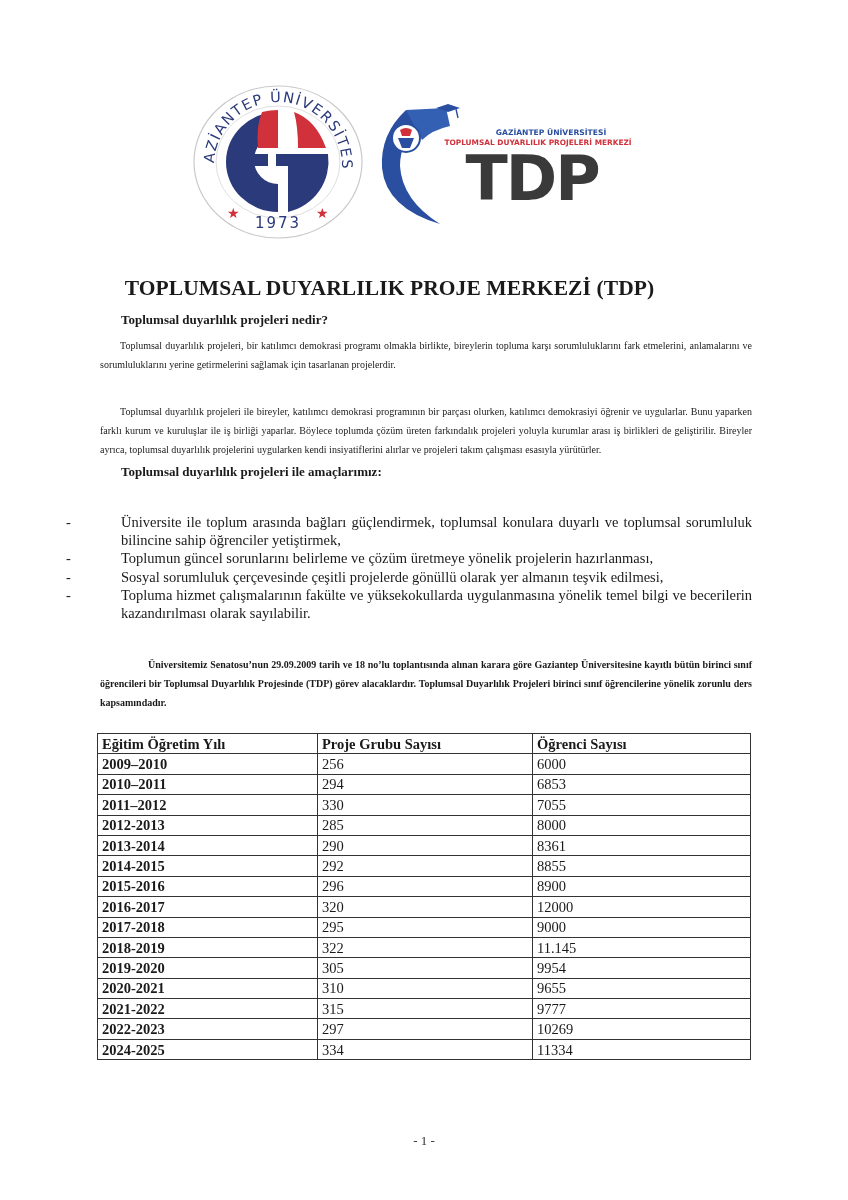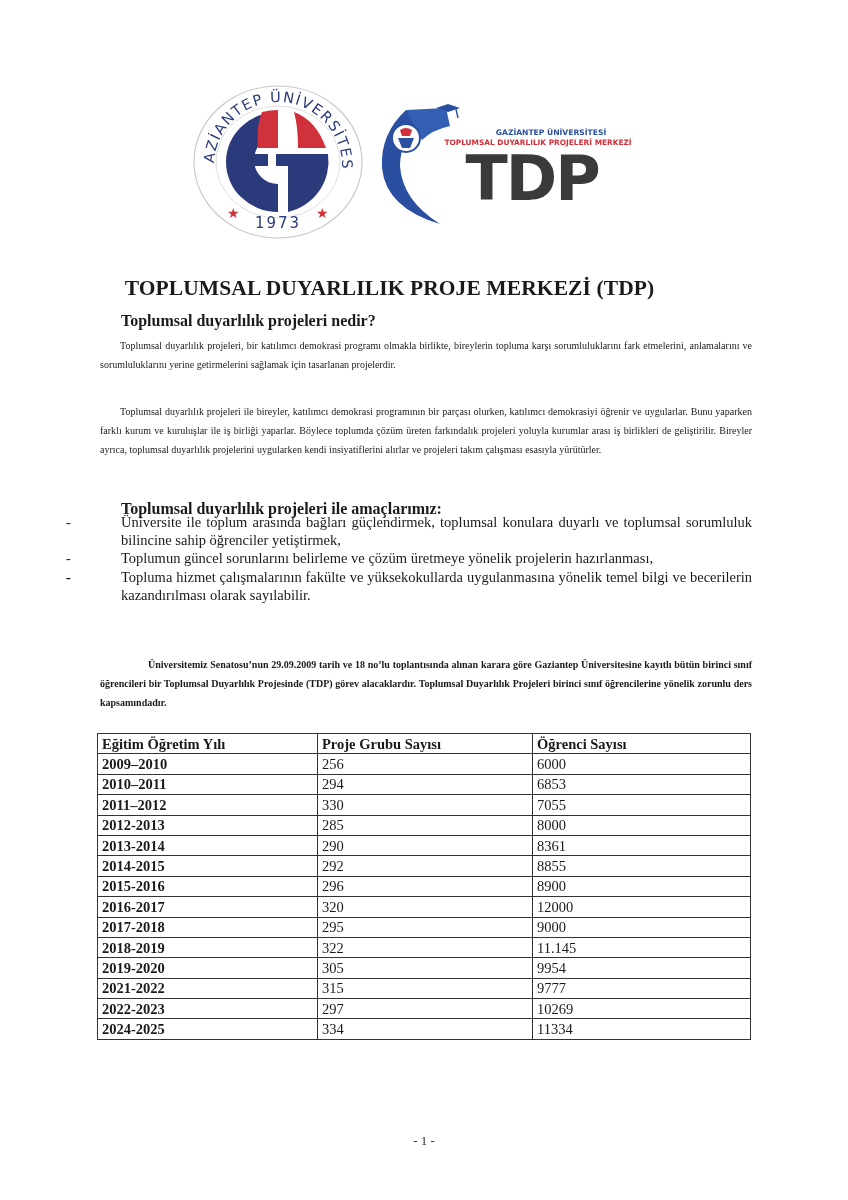--- a/index.html
+++ b/index.html
@@ -3,21 +3,21 @@
 <meta charset="utf-8">
 <style>
   html, body { margin: 0; padding: 0; background: #ffffff; }
   body { width: 848px; height: 1200px; position: relative; overflow: hidden;
          font-family: "Liberation Serif", serif; color: #1a1a1a; }
   .logos { position: absolute; left: 0; top: 0; width: 848px; height: 250px; }
   .gaun-logo { position: absolute; left: 192px; top: 84px; width: 172px; height: 156px; }
   .tdp-logo { position: absolute; left: 376px; top: 104px; width: 268px; height: 124px; }
   .title { position: absolute; left: 0; width: 779px; top: 276px; text-align: center;
            font-size: 21.5px; font-weight: bold; letter-spacing: 0.1px; }
-  .h2 { position: absolute; left: 121px; font-size: 16px; font-weight: bold; }
+  .h2 { position: absolute; left: 121px; font-size: 13px; font-weight: bold; }
   .para { position: absolute; left: 100px; width: 652px; font-size: 10px; line-height: 18.8px;
           text-align: justify; text-indent: 20px; margin: 0; }
   .para.senate { text-indent: 48px; }
   ul.goals { position: absolute; left: 100px; top: 513px; width: 652px; margin: 0; padding: 0; list-style: none;
              font-size: 14.5px; line-height: 18.2px; }
   ul.goals li { position: relative; padding-left: 21px; text-align: justify; }
   ul.goals li .dash { position: absolute; left: -34px; top: 0; }
   table.stats { position: absolute; left: 97px; top: 733px; width: 654px; border-collapse: collapse;
                 font-size: 14.5px; }
   table.stats td, table.stats th { border: 1px solid #333; padding: 0 0 0 4px; height: 19.4px; text-align: left;
@@ -73,26 +73,26 @@
 </div>
 
 <div class="title">TOPLUMSAL DUYARLILIK PROJE MERKEZİ (TDP)</div>
 
 <div class="h2" style="top:312px;">Toplumsal duyarlılık projeleri nedir?</div>
 
 <p class="para" style="top:337px;">Toplumsal duyarlılık projeleri, bir katılımcı demokrasi programı olmakla birlikte, bireylerin topluma karşı sorumluluklarını fark etmelerini, anlamalarını ve sorumluluklarını yerine getirmelerini sağlamak için tasarlanan projelerdir.</p>
 
 <p class="para" style="top:403px;">Toplumsal duyarlılık projeleri ile bireyler, katılımcı demokrasi programının bir parçası olurken, katılımcı demokrasiyi öğrenir ve uygularlar. Bunu yaparken farklı kurum ve kuruluşlar ile iş birliği yaparlar. Böylece toplumda çözüm üreten farkındalık projeleri yoluyla kurumlar arası iş birlikleri de geliştirilir. Bireyler ayrıca, toplumsal duyarlılık projelerini uygularken kendi insiyatiflerini alırlar ve projeleri takım çalışması esasıyla yürütürler.</p>
 
-<div class="h2" style="top:500px;">Toplumsal duyarlılık projeleri ile amaçlarımız:</div>
+<div class="h2" style="top:464px;">Toplumsal duyarlılık projeleri ile amaçlarımız:</div>
 
 <ul class="goals">
   <li><span class="dash">-</span><span>Üniversite ile toplum arasında bağları güçlendirmek, toplumsal konulara duyarlı ve toplumsal sorumluluk bilincine sahip öğrenciler yetiştirmek,</span></li>
   <li><span class="dash">-</span><span>Toplumun güncel sorunlarını belirleme ve çözüm üretmeye yönelik projelerin hazırlanması,</span></li>
-  <li><span class="dash">-</span></li>
+  <li><span class="dash">-</span><span>Sosyal sorumluluk çerçevesinde çeşitli projelerde gönüllü olarak yer almanın teşvik edilmesi,</span></li>
   <li><span class="dash">-</span><span>Topluma hizmet çalışmalarının fakülte ve yüksekokullarda uygulanmasına yönelik temel bilgi ve becerilerin kazandırılması olarak sayılabilir.</span></li>
 </ul>
 
 <p class="para senate" style="top:656px;font-weight:bold;">Üniversitemiz Senatosu’nun 29.09.2009 tarih ve 18 no’lu toplantısında alınan karara göre Gaziantep Üniversitesine kayıtlı bütün birinci sınıf öğrencileri bir Toplumsal Duyarlılık Projesinde (TDP) görev alacaklardır. Toplumsal Duyarlılık Projeleri birinci sınıf öğrencilerine yönelik zorunlu ders kapsamındadır.</p>
 
 <table class="stats">
   <colgroup>
       <col class="c1">
       <col class="c2">
       <col class="c3">
@@ -154,20 +154,25 @@
         <td class="year">2018-2019</td>
         <td>322</td>
         <td>11.145</td>
       </tr>
       <tr>
         <td class="year">2019-2020</td>
         <td>305</td>
         <td>9954</td>
       </tr>
       <tr>
+        <td class="year">2020-2021</td>
+        <td>310</td>
+        <td>9655</td>
+      </tr>
+      <tr>
         <td class="year">2021-2022</td>
         <td>315</td>
         <td>9777</td>
       </tr>
       <tr>
         <td class="year">2022-2023</td>
         <td>297</td>
         <td>10269</td>
       </tr>
       <tr>

